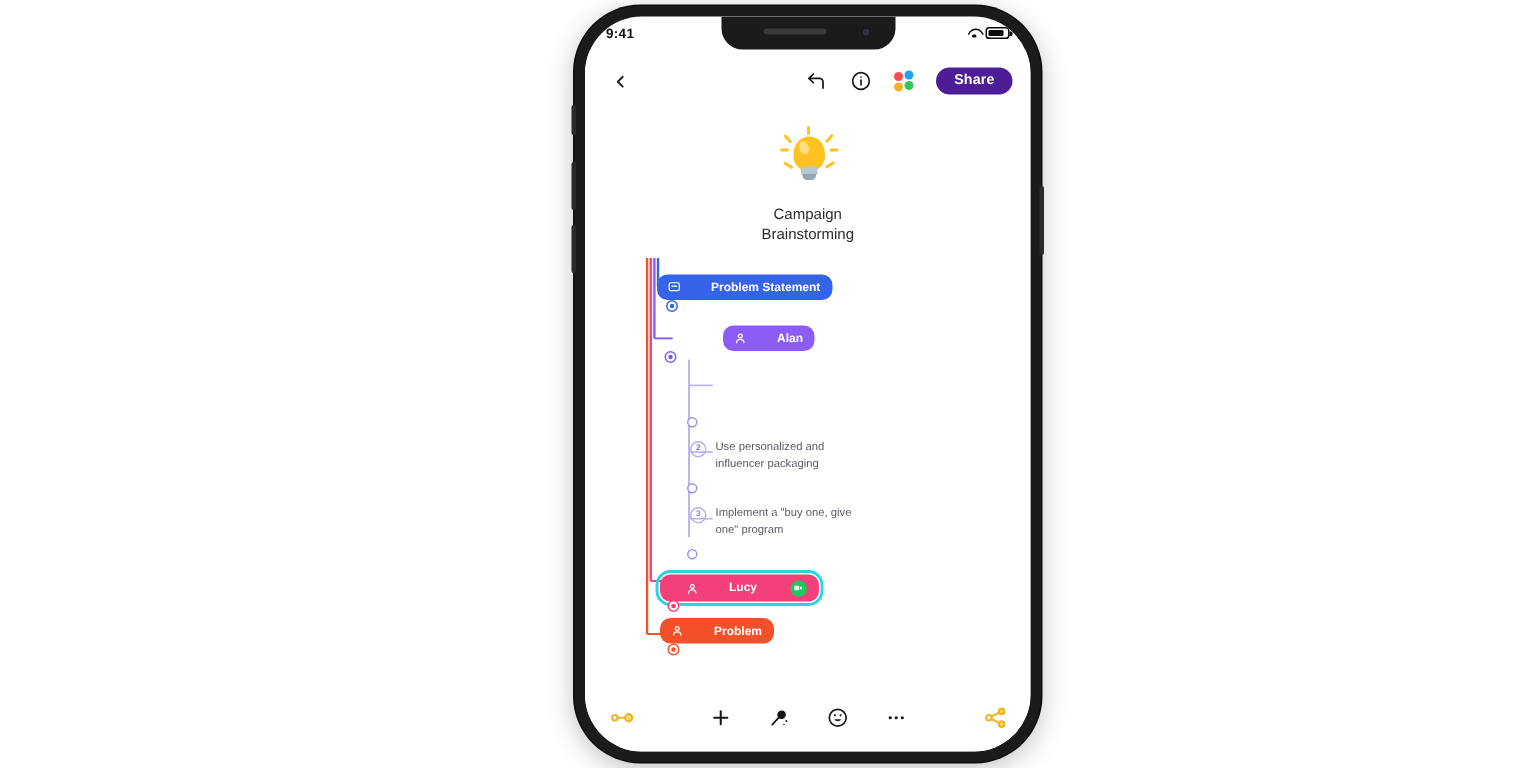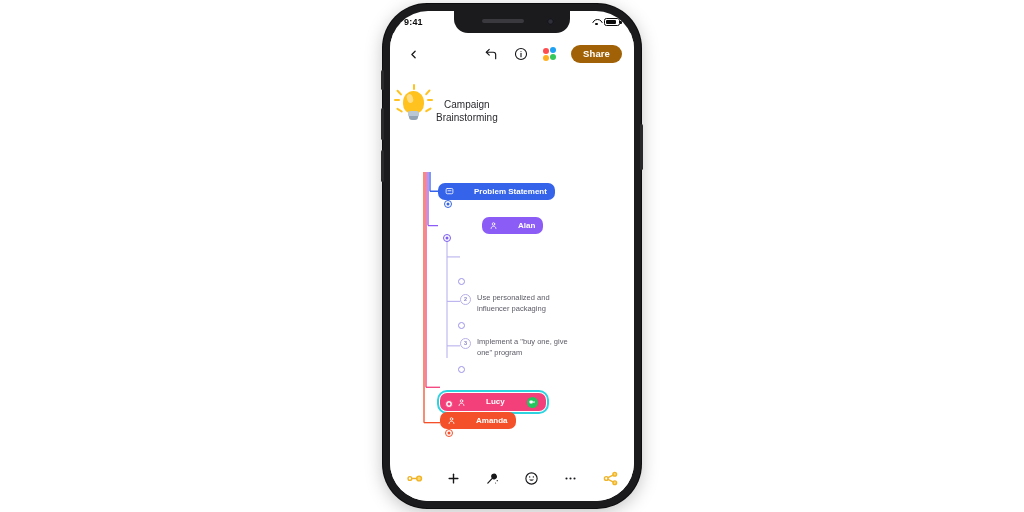--- a/index.html
+++ b/index.html
@@ -4,21 +4,21 @@
 <style>
   html,body{margin:0;padding:0;}
   body{
     width:1024px;height:512px;background:#ffffff;
     font-family:"Liberation Sans", sans-serif;
     overflow:hidden;position:relative;
   }
 
   
   .phone{
-    position:absolute;left:383px;top:4px;width:258px;height:504px;
+    position:absolute;left:383px;top:4px;width:311px;height:504px;
     background:#1b1b1d;border-radius:44px;
     box-shadow:0 0 0 1px #0d0d0f, 0 4px 18px rgba(0,0,0,.25);
   }
   .phone-inner{
     position:absolute;left:7px;top:7px;right:7px;bottom:7px;
     background:#ffffff;border-radius:38px;overflow:hidden;
   }
   .side-btn{position:absolute;background:#2a2a2c;border-radius:2px;}
   .btn-silent{left:-2px;top:66px;width:3px;height:20px;}
   .btn-volup{left:-2px;top:104px;width:3px;height:32px;}
@@ -77,40 +77,40 @@
     width:22px;height:22px;display:flex;align-items:center;justify-content:center;
     cursor:pointer;color:#1a1a1c;
   }
   .hdr-spacer{flex:1;}
   .hdr-tools{display:flex;align-items:center;gap:11px;}
   .ic-btn{
     width:19px;height:19px;display:flex;align-items:center;justify-content:center;
     cursor:pointer;color:#17171a;
   }
   .share-btn{
-    background:#a16207;color:#fff;border-radius:11px;
+    background:#4c1d95;color:#fff;border-radius:11px;
     font-size:9.5px;font-weight:700;padding:4.5px 12px;cursor:pointer;
     letter-spacing:.1px;line-height:1;
   }
   .dots-ic{position:relative;width:15px;height:15px;}
   .dots-ic i{position:absolute;width:6px;height:6px;border-radius:50%;}
   .dots-ic i:nth-child(1){left:0;top:1.4px;background:#ff4d4f;}
   .dots-ic i:nth-child(2){left:7px;top:0;background:#1EA1F2;}
   .dots-ic i:nth-child(3){left:0;top:8px;background:#ffb020;}
   .dots-ic i:nth-child(4){left:7.4px;top:7.6px;background:#34c759;}
 
   
   .canvas{
     position:absolute;top:64px;left:0;right:0;bottom:46px;
     background:#fff;overflow:hidden;
   }
 
   .root-wrap{
     position:absolute;left:0;right:0;top:10px;
-    display:flex;flex-direction:row;align-items:center;
+    display:flex;flex-direction:column;align-items:center;
   }
   .bulb{width:46px;height:46px;position:relative;}
   .bulb-glass{
     position:absolute;left:13px;top:6px;width:21px;height:23px;
     background:#FFC21F;border-radius:50% 50% 44% 44%;
   }
   .bulb-glass:after{
     content:"";position:absolute;left:4px;top:3px;width:6px;height:9px;
     background:rgba(255,255,255,.45);border-radius:50%;
     transform:rotate(-18deg);
@@ -345,21 +345,21 @@
         <span>Use personalized and influencer packaging</span>
       </div>
       <div class="cdot-hollow" style="left:68px;top:247px;"></div>
 
       <div class="leaf" style="left:70px;top:262px;">
         <span class="num">3</span>
         <span>Implement a "buy one, give one" program</span>
       </div>
       <div class="cdot-hollow" style="left:68px;top:291px;"></div>
 
-      <div class="node node-pink selected" style="left:50px;top:318px;padding-left:16px;">
+      <div class="node node-pink selected" style="left:50px;top:308px;padding-left:16px;">
         <span class="glyph">
           <svg width="9" height="9" viewBox="0 0 24 24" fill="none" stroke="#fff" stroke-width="2.2" stroke-linecap="round" stroke-linejoin="round">
             <circle cx="12" cy="8" r="3.4"></circle>
             <path d="M5.5 20c0-3.6 2.9-6 6.5-6s6.5 2.4 6.5 6"></path>
           </svg>
         </span>
         <span>Lucy</span>
         <span class="badge-green">
           <svg width="6" height="6" viewBox="0 0 24 24" fill="#fff">
             <rect x="2" y="6" width="13" height="12" rx="2.6"></rect>
@@ -369,21 +369,21 @@
       </div>
       <div class="cdot cdot-pink" style="left:55px;top:325px;"></div>
 
       <div class="node node-orange" style="left:50px;top:337px;">
         <span class="glyph">
           <svg width="9" height="9" viewBox="0 0 24 24" fill="none" stroke="#fff" stroke-width="2.2" stroke-linecap="round" stroke-linejoin="round">
             <circle cx="12" cy="8" r="3.4"></circle>
             <path d="M5.5 20c0-3.6 2.9-6 6.5-6s6.5 2.4 6.5 6"></path>
           </svg>
         </span>
-        <span>Amanda</span>
+        <span>Problem</span>
       </div>
       <div class="cdot cdot-orange" style="left:55px;top:354px;"></div>
     </div>
 
     <div class="toolbar">
       <div class="tb-corner">
         <svg width="17" height="17" viewBox="0 0 24 24" fill="none" stroke="#F0B429" stroke-width="2" stroke-linecap="round">
           <circle cx="5.5" cy="12" r="2.6"></circle>
           <circle cx="18.5" cy="12" r="3.4" fill="#FFD76B" stroke="#F0B429"></circle>
           <line x1="8.2" y1="12" x2="15" y2="12"></line>

